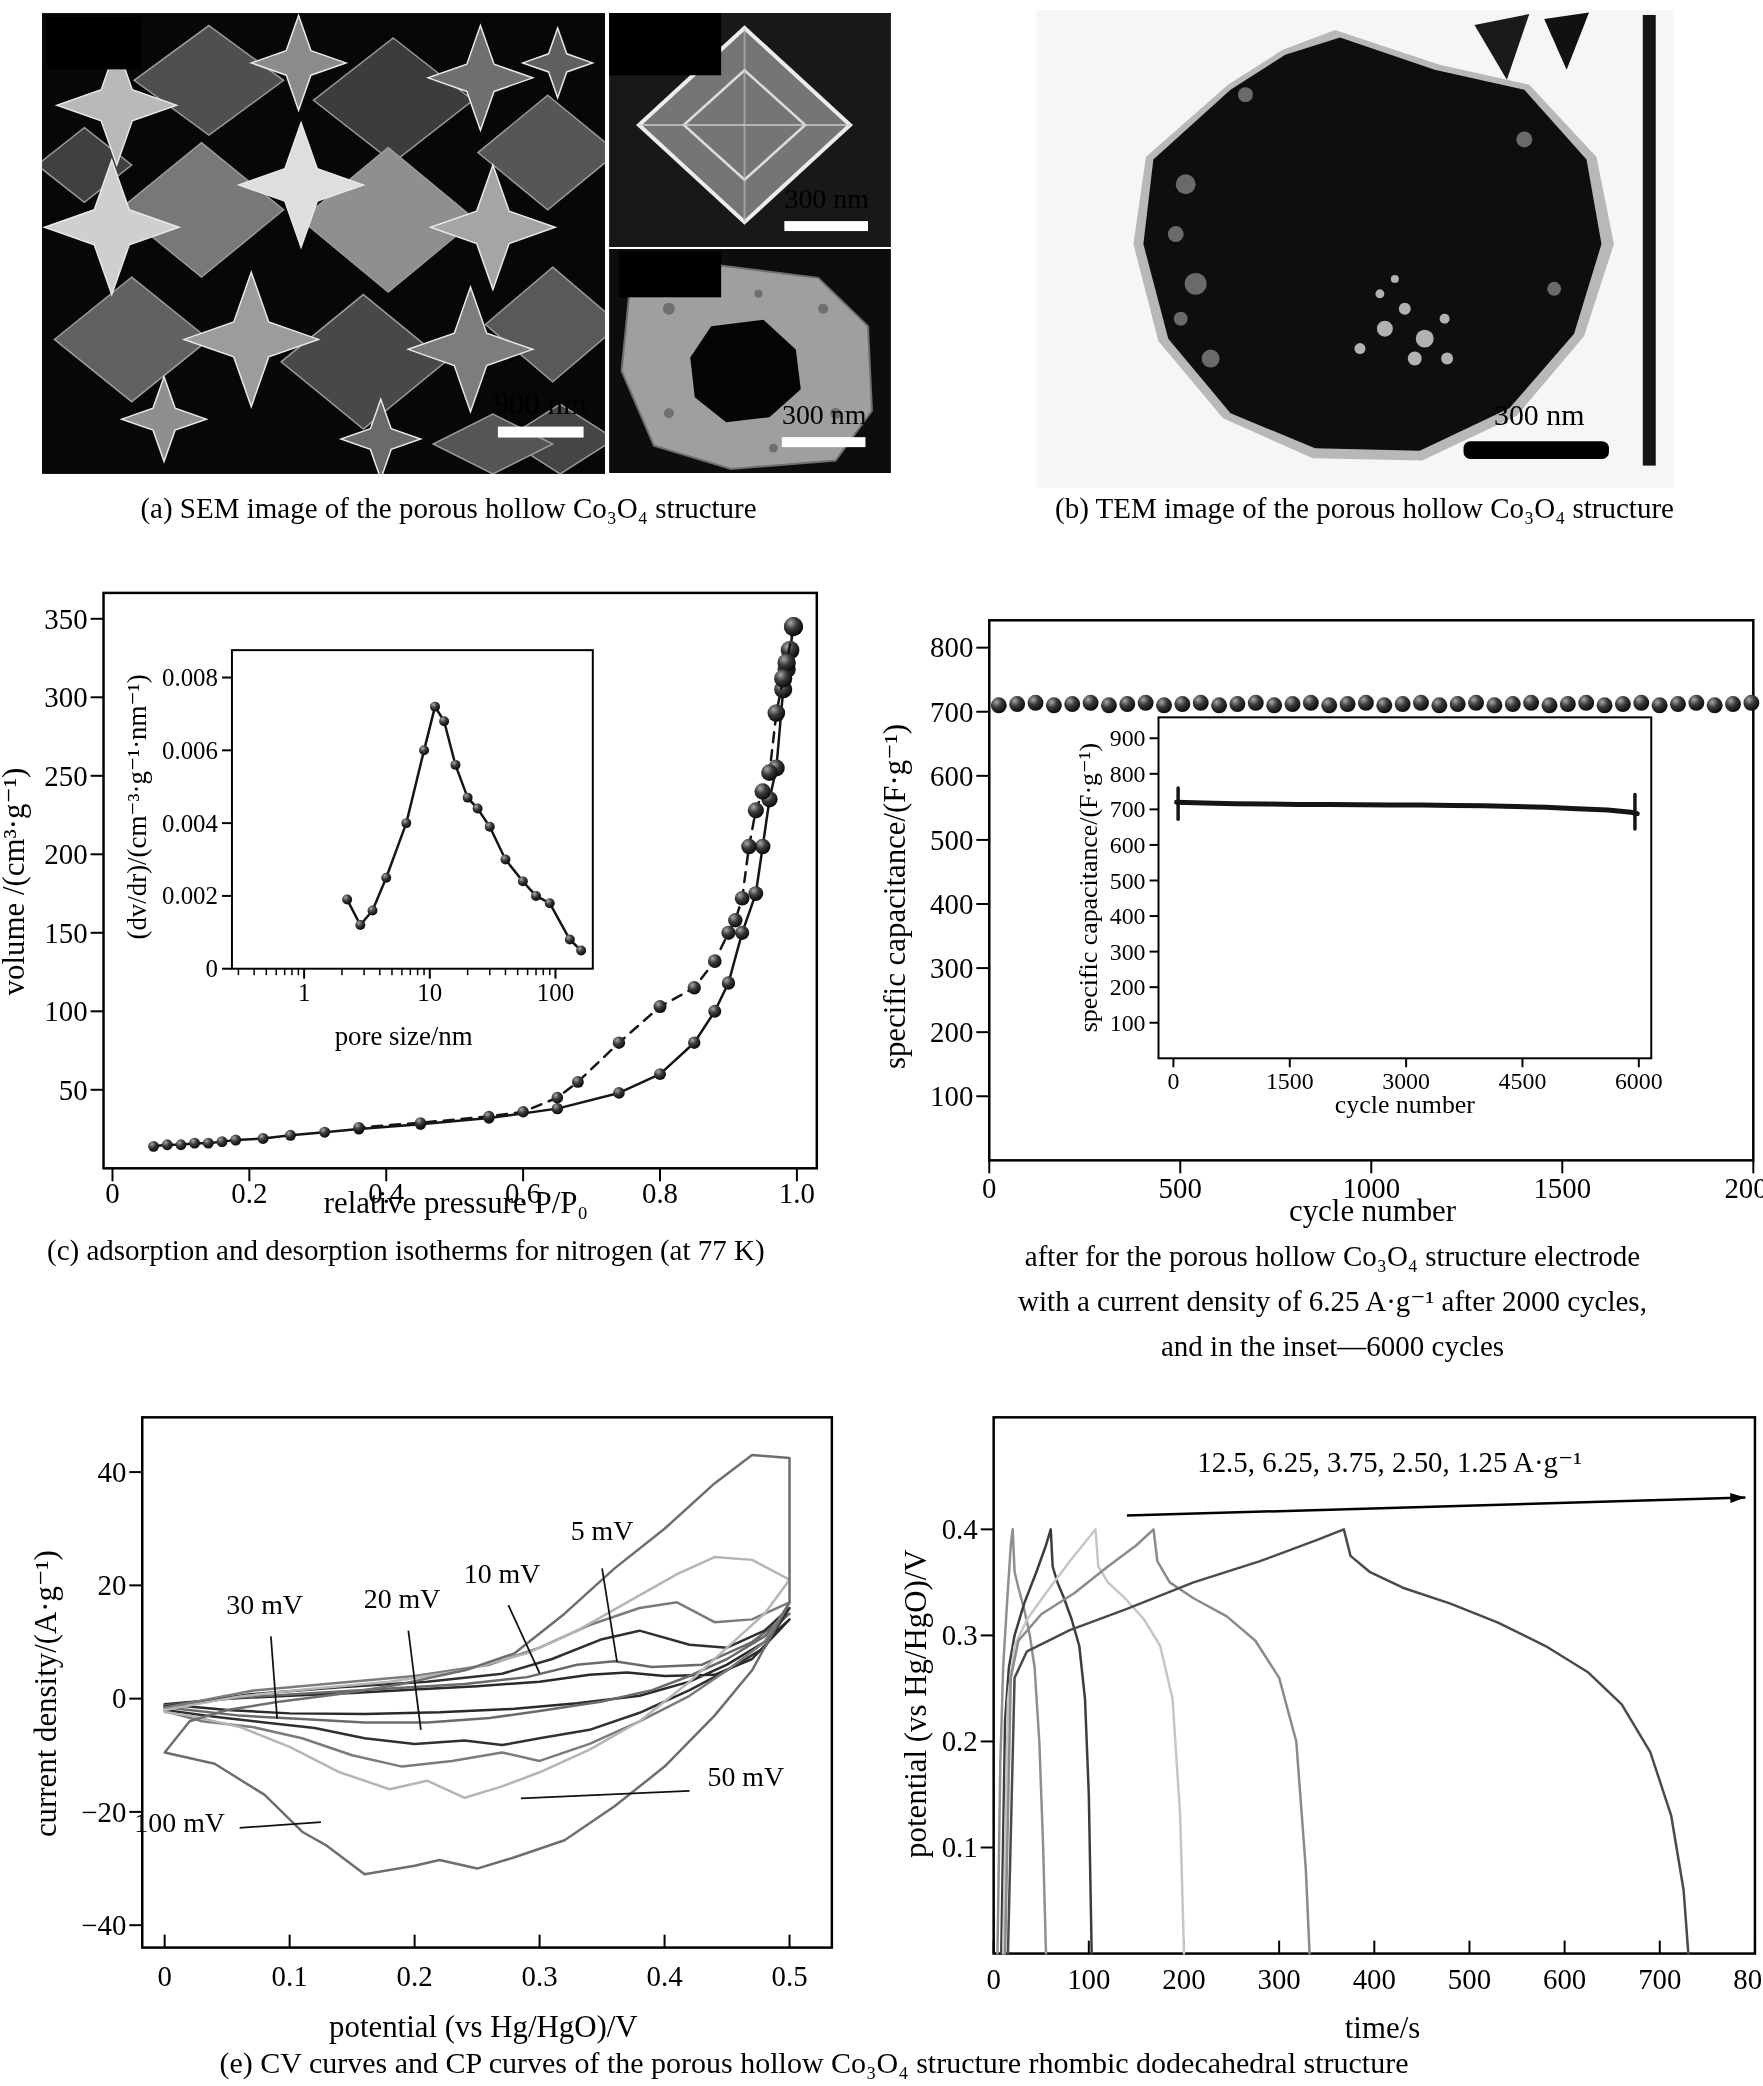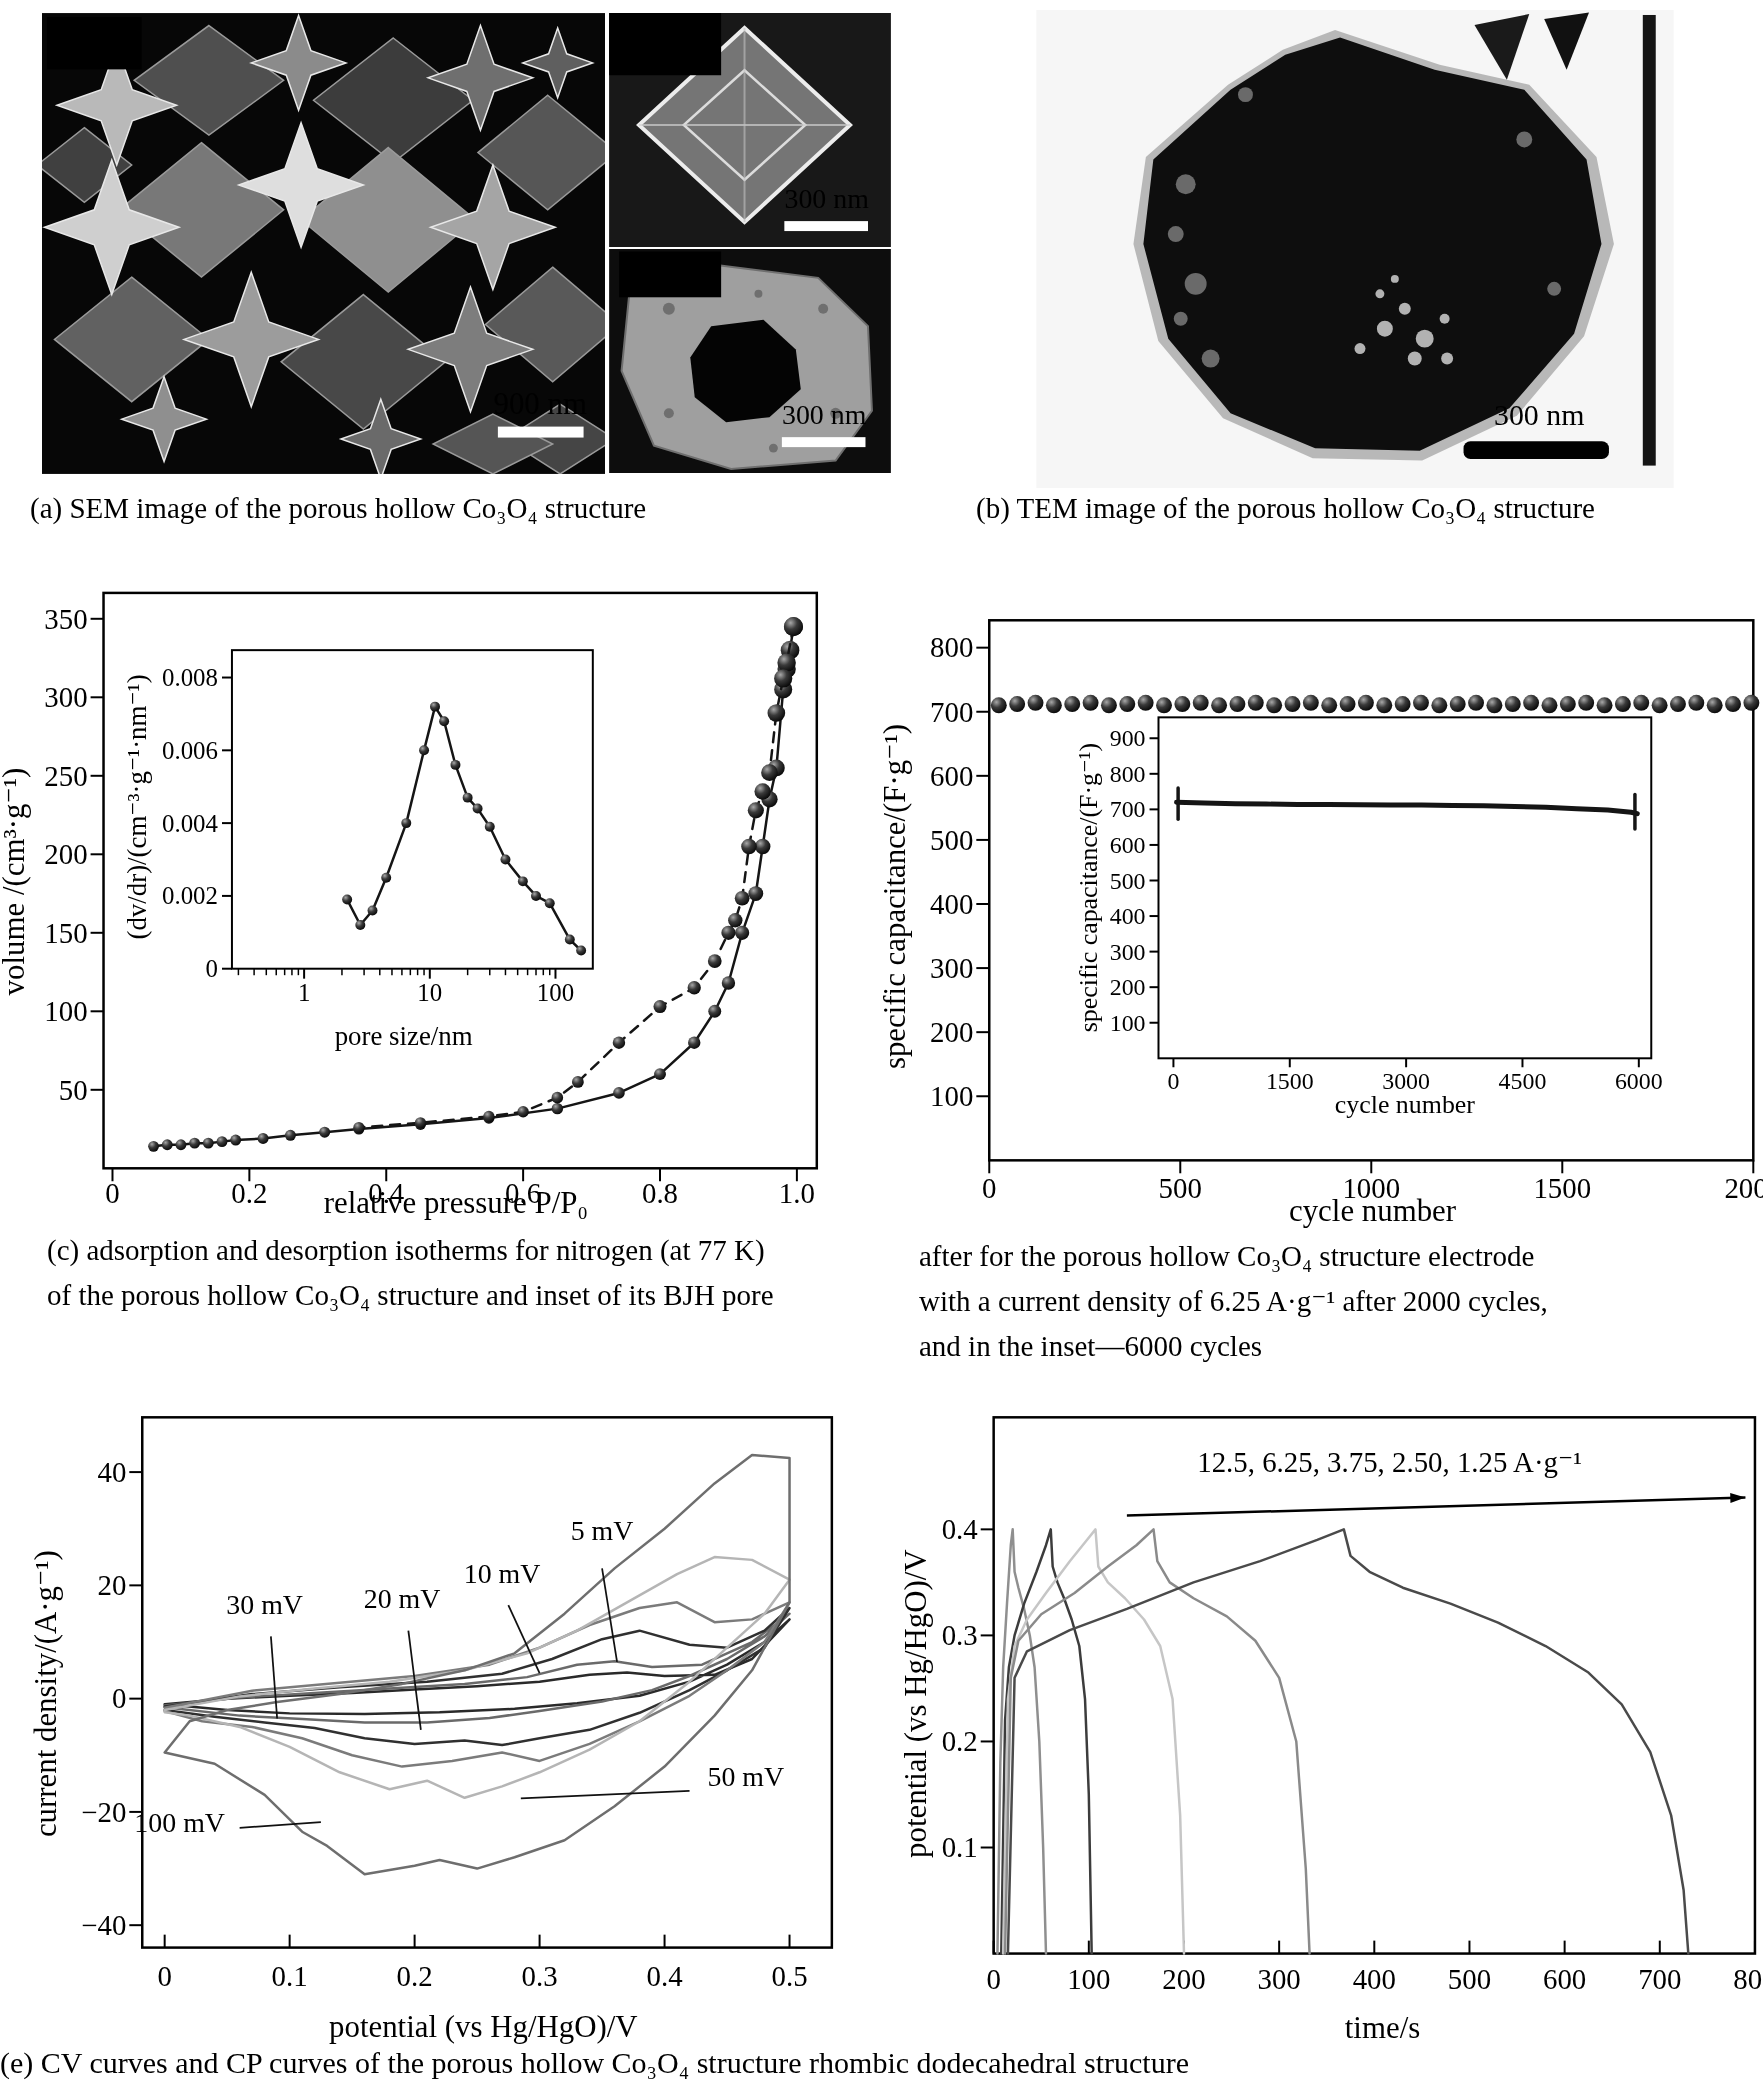--- a/index.html
+++ b/index.html
@@ -2,21 +2,21 @@
 <html style="font-size:8px"><head>
 <meta charset="utf-8">
 <style>
   html,body{margin:0;padding:0;background:#fff;}
   .page{position:relative;width:1764px;height:2087px;background:#ffffff;overflow:hidden;
         font-family:"Liberation Serif","DejaVu Serif",serif;color:#000;}
   .abs{position:absolute;}
   svg text{font-family:"Liberation Serif","DejaVu Serif",serif;fill:#000;}
   .cap{position:absolute;font-size:29px;line-height:1.55;color:#000;}
   .cap .ln{display:block;}
-  .center{text-align:left;}
+  .center{text-align:center;}
 </style>
 </head>
 <body>
 
 <div class="page">
 
   <svg id="sem-main" class="abs" style="left:42px;top:12.5px" width="563" height="461" viewBox="0 0 1130 925">
       <g>
         <rect x="0" y="0" width="1130" height="925" fill="#070707"></rect>
         <polygon points="335,25 485,135 335,245 185,135" fill="#4f4f4f" stroke="#9a9a9a" stroke-width="3"></polygon>
@@ -261,21 +261,20 @@
         <circle cx="1049.4415790972967" cy="619.5" r="10" fill="url(#gbead)"></circle>
         <circle cx="1075.8872551036" cy="648.75" r="10" fill="url(#gbead)"></circle>
         <circle cx="1103.4462336334295" cy="663.375" r="10" fill="url(#gbead)"></circle>
         <circle cx="1143.7706964574763" cy="736.5" r="10" fill="url(#gbead)"></circle>
         <circle cx="1166.540295620621" cy="758.4375" r="10" fill="url(#gbead)"></circle>
       </g>
     </svg>
 
   <div class="cap" style="left:47px;top:1228px;width:817px">
     <span class="ln">(c) adsorption and desorption isotherms for nitrogen (at 77 K)</span>
-    <span class="ln">of the porous hollow Co₃O₄ structure and inset of its BJH pore</span>
   </div>
 
   <svg id="svg-d" class="abs" style="left:882px;top:573px" width="882" height="662" viewBox="0 0 1771 1330">
       <g>
         <rect x="215" y="95" width="1535" height="1085" fill="none" stroke="#000" stroke-width="5"></rect>
         <line x1="215" y1="1180" x2="215" y2="1206" stroke="#000" stroke-width="4"></line>
         <text x="215" y="1256" font-size="58" text-anchor="middle">0</text>
         <line x1="598.75" y1="1180" x2="598.75" y2="1206" stroke="#000" stroke-width="4"></line>
         <text x="598.75" y="1256" font-size="58" text-anchor="middle">500</text>
         <line x1="982.5" y1="1180" x2="982.5" y2="1206" stroke="#000" stroke-width="4"></line>

